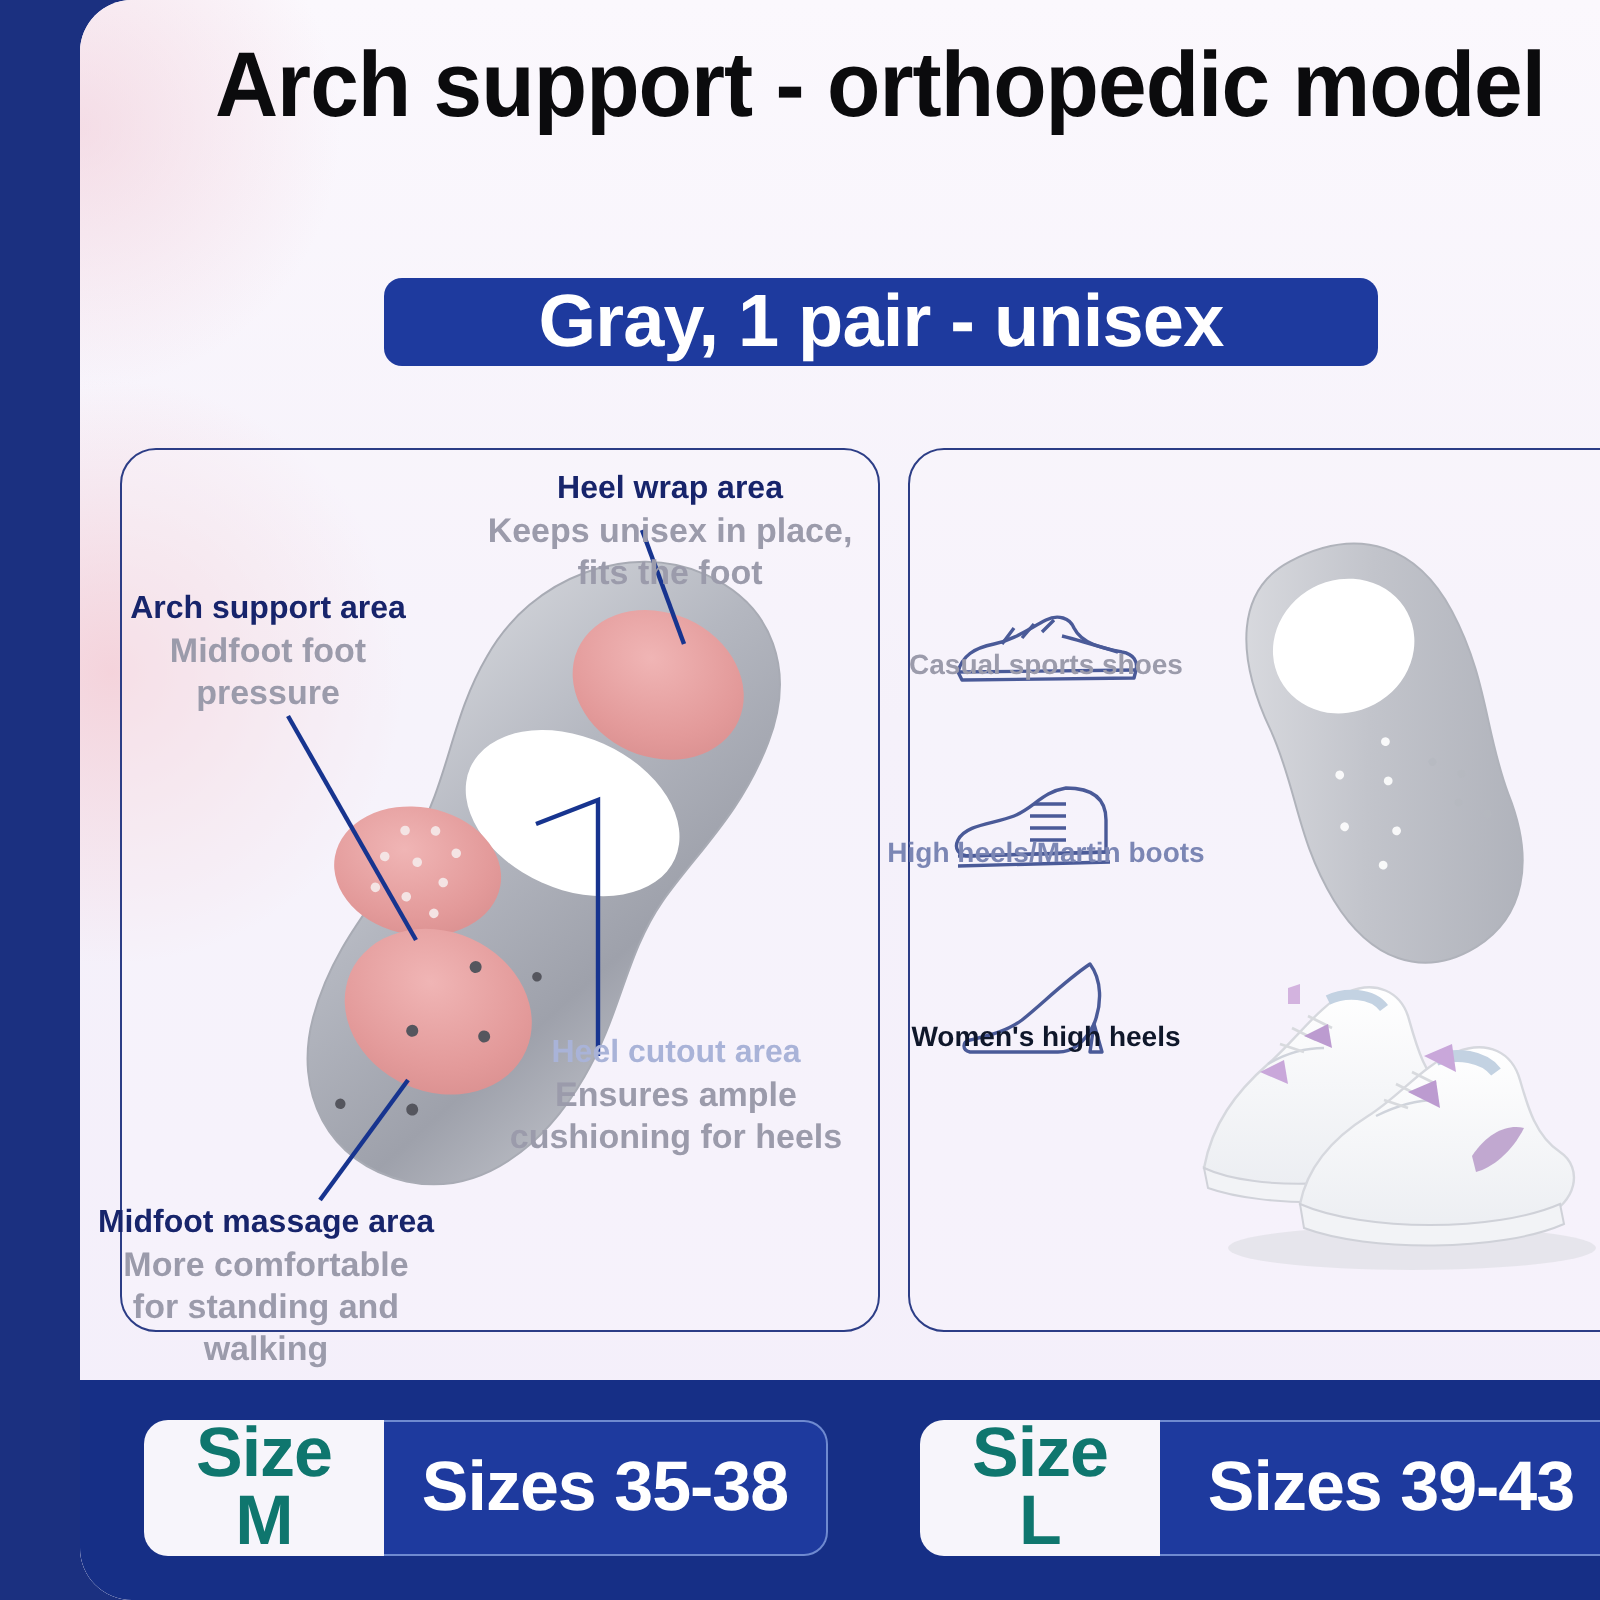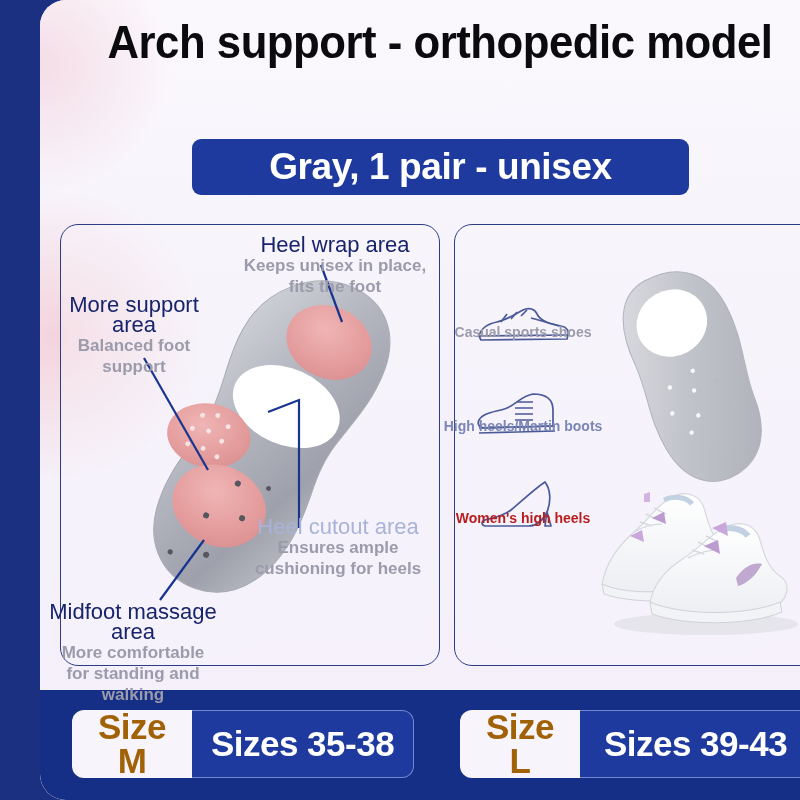--- a/index.html
+++ b/index.html
@@ -23,38 +23,38 @@
   
   .title{
     position:absolute;left:40px;top:18px;width:720px;
     text-align:center;color:#0b0b0d;
     font-size:46px;line-height:48px;font-weight:700;
     letter-spacing:-0.5px;
     font-family:"Liberation Sans Narrow","Liberation Sans",sans-serif;
     transform:scaleX(.95);transform-origin:50% 50%;
   }
   .subtitle-badge{
-    position:absolute;left:152px;top:139px;width:497px;height:56px;
+    position:absolute;left:152px;top:139px;width:497px;height:44px;
     background:#1e3a9e;border-radius:9px;
     display:flex;align-items:center;justify-content:center;
     color:#ffffff;font-size:37px;font-weight:700;letter-spacing:-0.4px;
     font-family:"Liberation Sans Narrow","Liberation Sans",sans-serif;
   }
 
   
   .panel{
     position:absolute;border:1.6px solid #2c3d86;border-radius:18px;
     background:rgba(249,246,253,.35);
   }
   #panel-left{left:20px;top:224px;width:378px;height:440px;}
   #panel-right{left:414px;top:224px;width:372px;height:440px;}
 
   
   .callout{position:absolute;text-align:center;}
-  .callout .ttl{font-weight:400;font-size:22px;line-height:20px;color:#17246b;}
+  .callout .ttl{font-weight:700;font-size:16px;line-height:20px;color:#17246b;}
   .callout .sub{font-size:17px;line-height:21px;color:#9b9bab;font-weight:600;}
   .callout.light .ttl{color:#a9b3d8;}
 
   #c-arch{left:14px;top:295px;width:160px;}
   #c-heel-wrap{left:190px;top:235px;width:210px;}
   #c-heel-cut{left:198px;top:517px;width:200px;}
   #c-midfoot{left:8px;top:602px;width:170px;z-index:7;}
 
   
   .leader{position:absolute;stroke:#17348f;stroke-width:2.2;fill:none;}
@@ -65,38 +65,38 @@
 
   
   .shoe-row{position:absolute;width:170px;text-align:center;}
   .shoe-row .icon{display:block;margin:0 auto;}
   .shoe-row .lbl{font-size:14px;line-height:21px;font-weight:700;}
   #row-casual{left:398px;top:300px;}
   #row-casual .lbl{color:#9b9bab;}
   #row-boots{left:398px;top:390px;}
   #row-boots .lbl{color:#7b86b4;}
   #row-heels{left:398px;top:478px;}
-  #row-heels .lbl{color:#b91c1c;}
+  #row-heels .lbl{color:#0f172a;}
   .shoe-row .lbl.overlap{position:relative;margin-top:-26px;}
 
   
   #sneakers{position:absolute;left:548px;top:466px;width:230px;height:180px;}
 
   
   #footer{
     position:absolute;left:0;top:690px;width:800px;height:110px;
     background:#162f86;
   }
   .size-group{position:absolute;top:710px;height:68px;display:flex;align-items:stretch;}
   #size-group-m{left:32px;}
   #size-group-l{left:812px;}
   .size-pill-white{
     background:#f7f5fb;border-radius:12px 0 0 12px;
     display:flex;align-items:center;justify-content:center;
-    color:#a16207;font-weight:700;font-size:35px;letter-spacing:-0.5px;
+    color:#0f766e;font-weight:700;font-size:35px;letter-spacing:-0.5px;
     font-family:"Liberation Sans Narrow","Liberation Sans",sans-serif;
     padding:0 12px;box-sizing:border-box;overflow:visible;
   }
   .size-pill-blue{
     background:#1e3a9e;border-radius:0 12px 12px 0;
     border:1.5px solid #6f8ad0;border-left:none;
     display:flex;align-items:center;justify-content:center;
     color:#ffffff;font-weight:700;font-size:35px;letter-spacing:-0.5px;
     font-family:"Liberation Sans Narrow","Liberation Sans",sans-serif;
     padding:0 14px;box-sizing:border-box;
@@ -165,22 +165,22 @@
   </svg>
 
   <svg class="leader" style="left:0;top:0;width:800px;height:800px;" viewBox="0 0 800 800">
     <path d="M104 358 L168 470"></path>
     <path d="M281 265 L302 322"></path>
     <path d="M259 528 L259 400 L228 412"></path>
     <path d="M120 600 L164 540"></path>
   </svg>
 
   <div class="callout" id="c-arch">
-    <div class="ttl">More support area</div>
-    <div class="sub">Balanced foot support</div>
+    <div class="ttl">Arch support area</div>
+    <div class="sub">Midfoot foot pressure</div>
   </div>
 
   <div class="callout" id="c-heel-wrap">
     <div class="ttl">Heel wrap area</div>
     <div class="sub">Keeps unisex in place, fits the foot</div>
   </div>
 
   <div class="callout light" id="c-heel-cut">
     <div class="ttl">Heel cutout area</div>
     <div class="sub">Ensures ample cushioning for heels</div>

